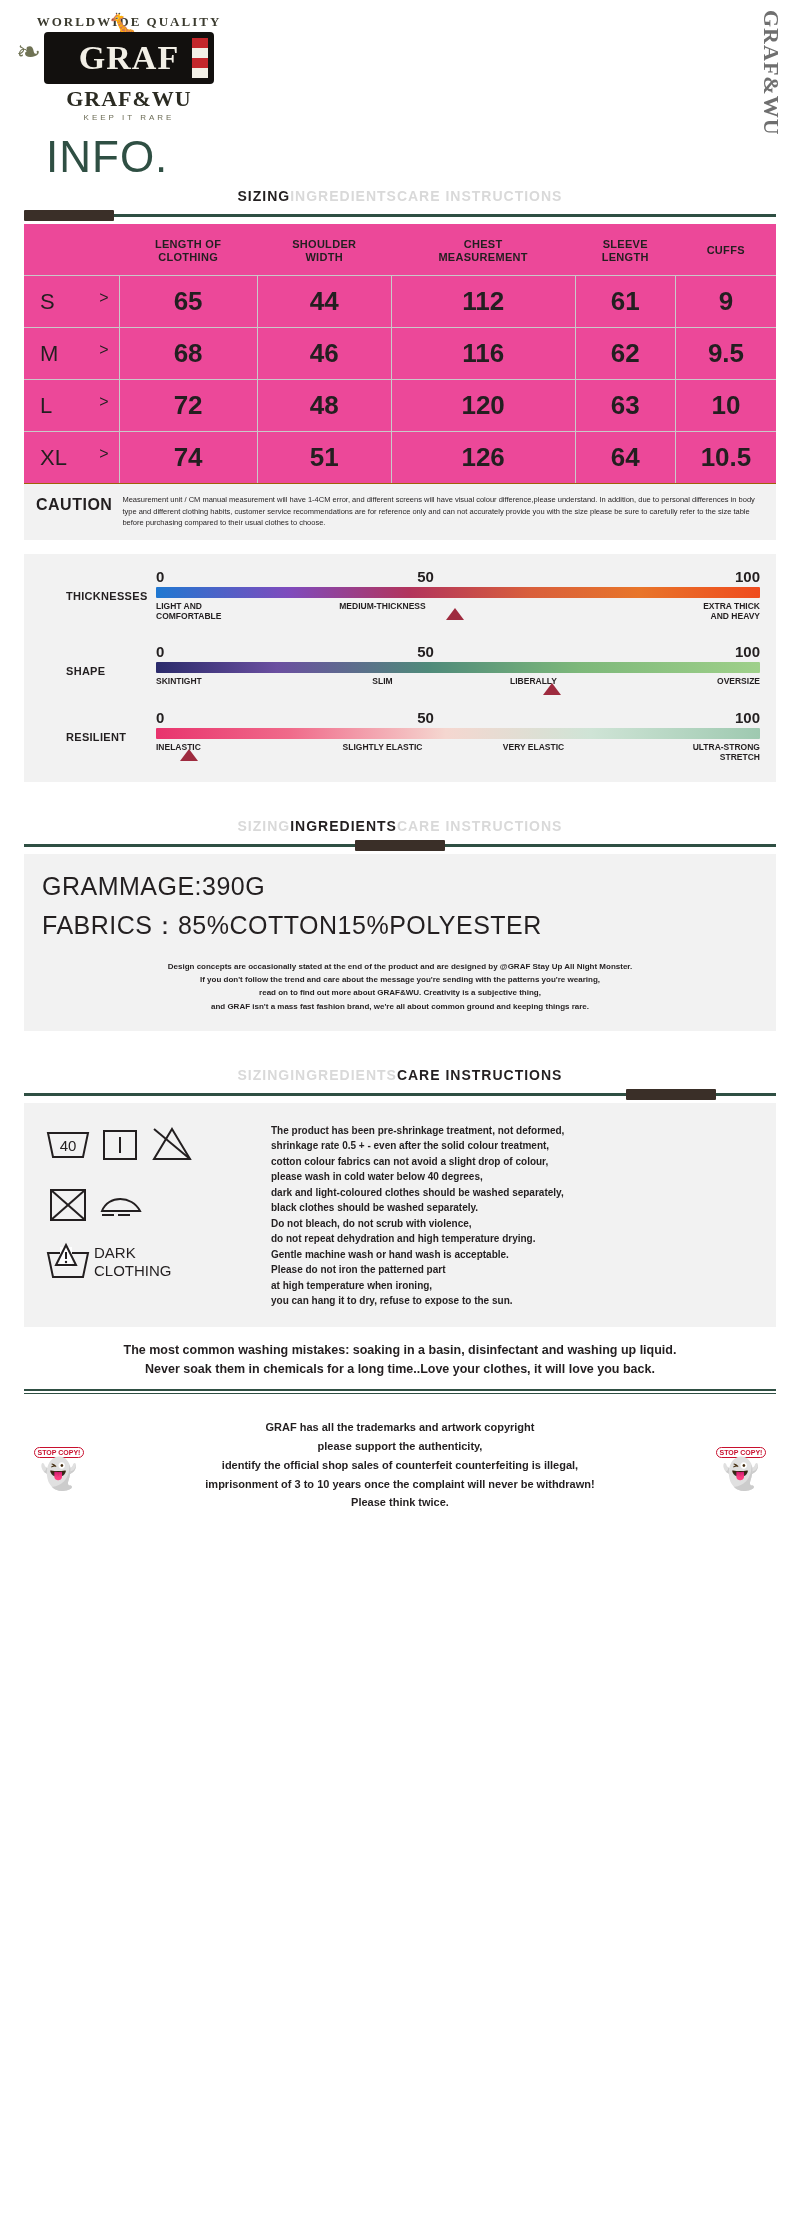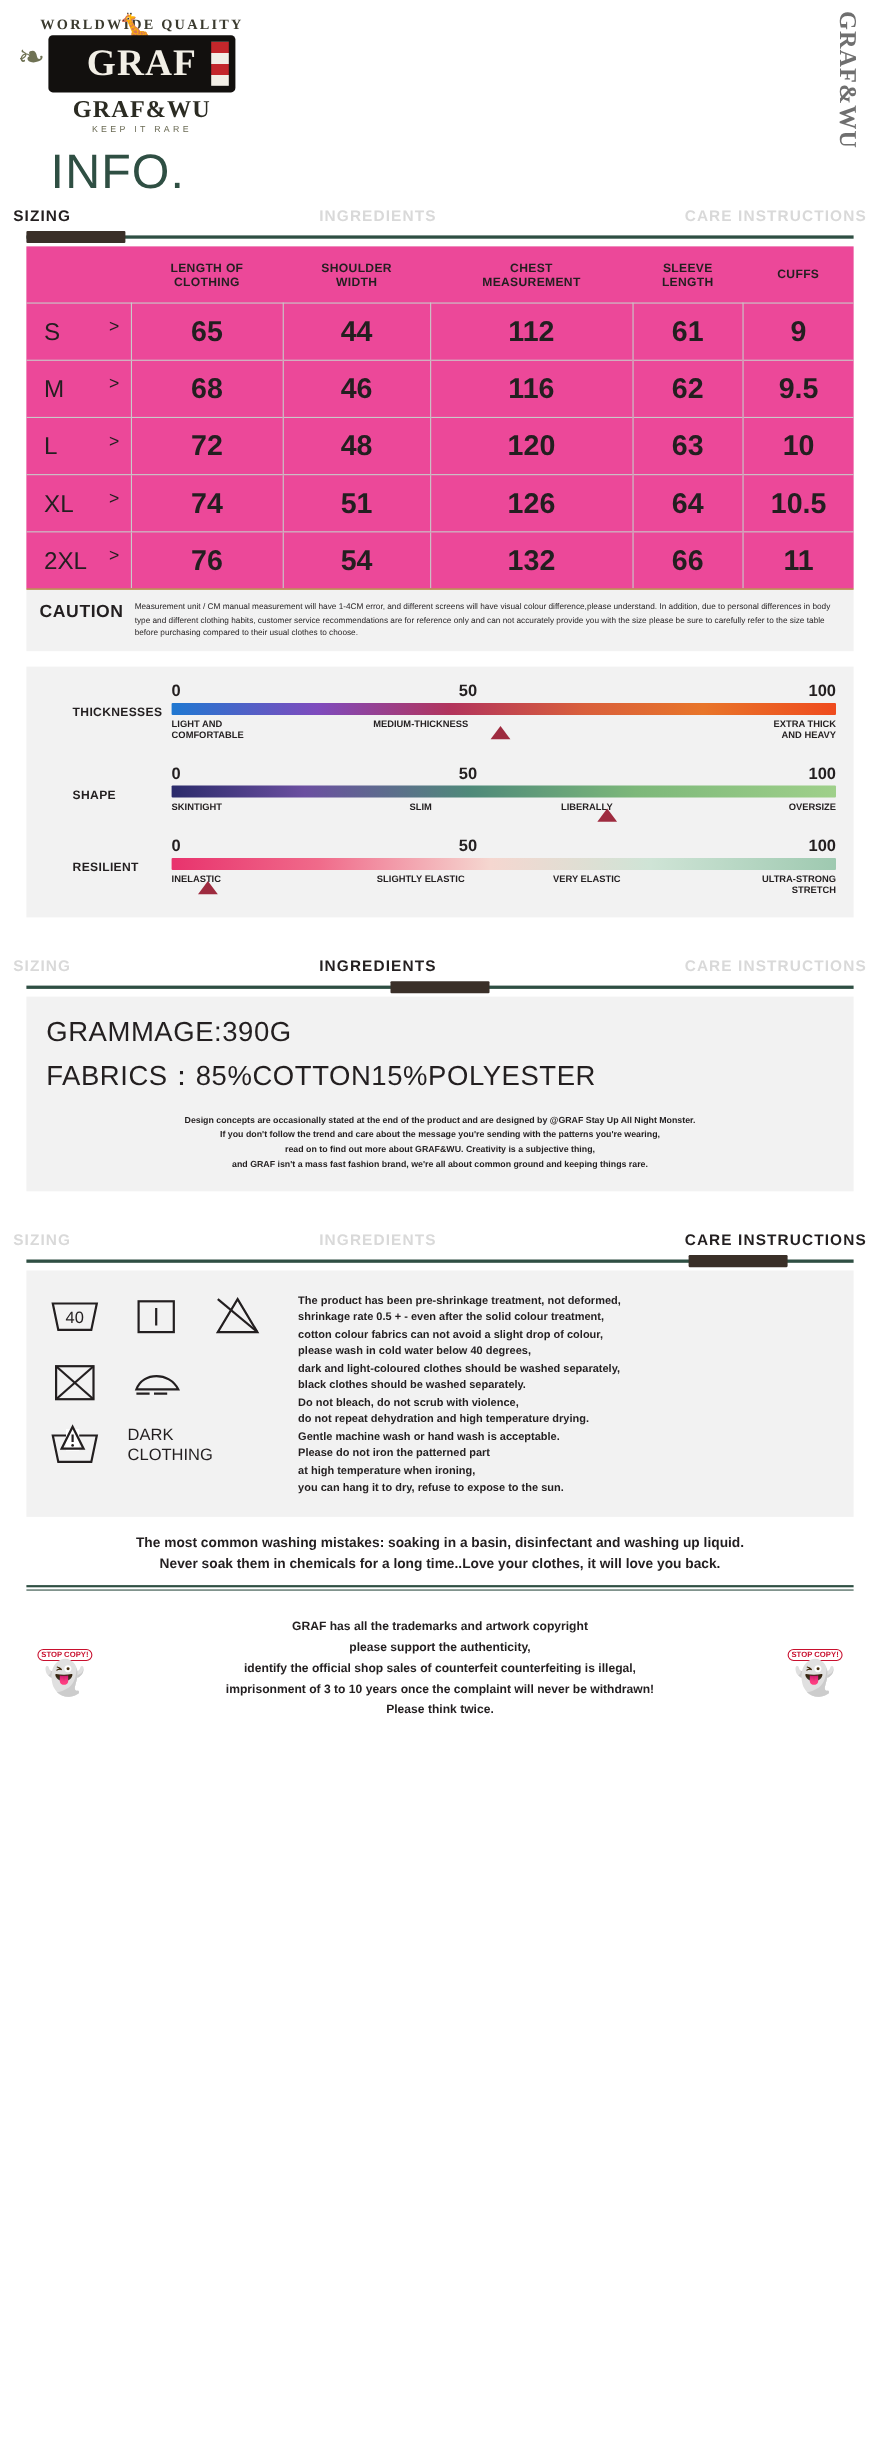--- a/index.html
+++ b/index.html
@@ -40,21 +40,21 @@
     writing-mode: vertical-rl; text-orientation: mixed;
     font-family: "Liberation Serif", serif; font-weight: bold; font-size: 22px; color: #6f6f6f;
     letter-spacing: 1px;
   }
   .info-title {
     font-family: "Liberation Sans", sans-serif; font-weight: normal; font-size: 44px;
     color: #2f4f43; letter-spacing: 1px; margin: 10px 0 0 22px;
   }
 
   
-  .tabs { display: flex; justify-content: space-between; padding: 0 12px; margin-top: 18px; }
+  .tabs { display: flex; justify-content: center; padding: 0 12px; margin-top: 18px; }
   .tab { font-size: 14px; letter-spacing: 1px; color: #d9d9d9; font-weight: bold; }
   .tab.active { color: #231f20; }
 
   .tabbar { margin: 10px 24px 0 24px; height: 10px; position: relative; background: transparent;
             border-top: 3px solid #2f4f43; }
   .tabbar .knob { position: absolute; top: -7px; height: 11px; width: 90px; background: #3a2f28; border-radius: 1px; }
 
   
   .panel { margin: 0 24px; background: #f2f2f2; }
   table.size { width: 100%; border-collapse: collapse; background: #ec4899; }
@@ -97,21 +97,21 @@
     border-right: 9px solid transparent; border-bottom: 12px solid #9e2b3f; }
 
   
   .ing-panel { margin: 0 24px; background: #f2f2f2; padding: 16px 18px 10px 18px; }
   .ing-line { font-family: "Liberation Sans", sans-serif; font-size: 25px; letter-spacing: .5px; margin: 2px 0 8px 0; }
   .ing-note { font-size: 8px; line-height: 1.65; text-align: center; font-weight: bold; padding: 10px 20px 8px 20px; }
 
   
   .care-panel { margin: 0 24px; background: #f2f2f2; padding: 18px 18px 18px 18px; display: flex; gap: 14px; }
   .icons { width: 215px; }
-  .icon-row { display: flex; gap: 22px; margin-bottom: 18px; align-items: center; }
+  .icon-row { display: flex; margin-bottom: 18px; align-items: center; }
   .ic { width: 52px; height: 42px; position: relative; }
   .care-text { font-size: 10px; line-height: 1.55; font-weight: bold; color: #231f20; padding-top: 2px; }
   .dark-clothing { font-size: 15px; line-height: 1.15; font-weight: normal; }
 
   .mistakes { margin: 14px 24px 0 24px; text-align: center; font-size: 12.5px; font-weight: bold; line-height: 1.55; }
 
   
   .footer { margin: 14px 0 0 0; padding: 10px 24px 18px 24px; display: flex; align-items: center; gap: 10px; justify-content: space-between; }
   .stopcopy { width: 70px; text-align: center; }
   .stop-badge { font-size: 7px; font-weight: bold; color: #c8102e; border: 1px solid #c8102e; border-radius: 8px; padding: 1px 3px; display: inline-block; }
@@ -212,30 +212,20 @@
         <tr>
           <td class="sz">
             <span>XL</span><span class="gt">&gt;</span>
           </td>
           <td>74</td>
           <td>51</td>
           <td>126</td>
           <td>64</td>
           <td>10.5</td>
         </tr>
-        <tr>
-          <td class="sz">
-            <span>2XL</span><span class="gt">&gt;</span>
-          </td>
-          <td>76</td>
-          <td>54</td>
-          <td>132</td>
-          <td>66</td>
-          <td>11</td>
-        </tr>
       </tbody>
     </table>
     <div class="caution">
       <div class="word">CAUTION</div>
       <div class="txt">Measurement unit / CM manual measurement will have 1-4CM error, and different screens will have visual colour difference,please understand. In addition, due to personal differences in body type and different clothing habits, customer service recommendations are for reference only and can not accurately provide you with the size please be sure to carefully refer to the size table before purchasing compared to their usual clothes to choose.</div>
     </div>
   </div>
 
   <div class="gauges">
 

